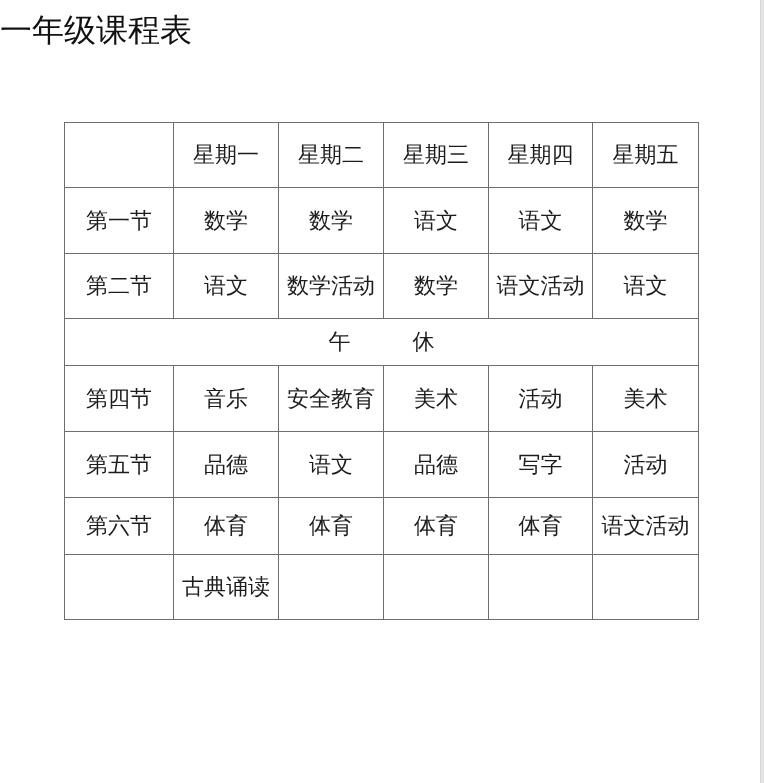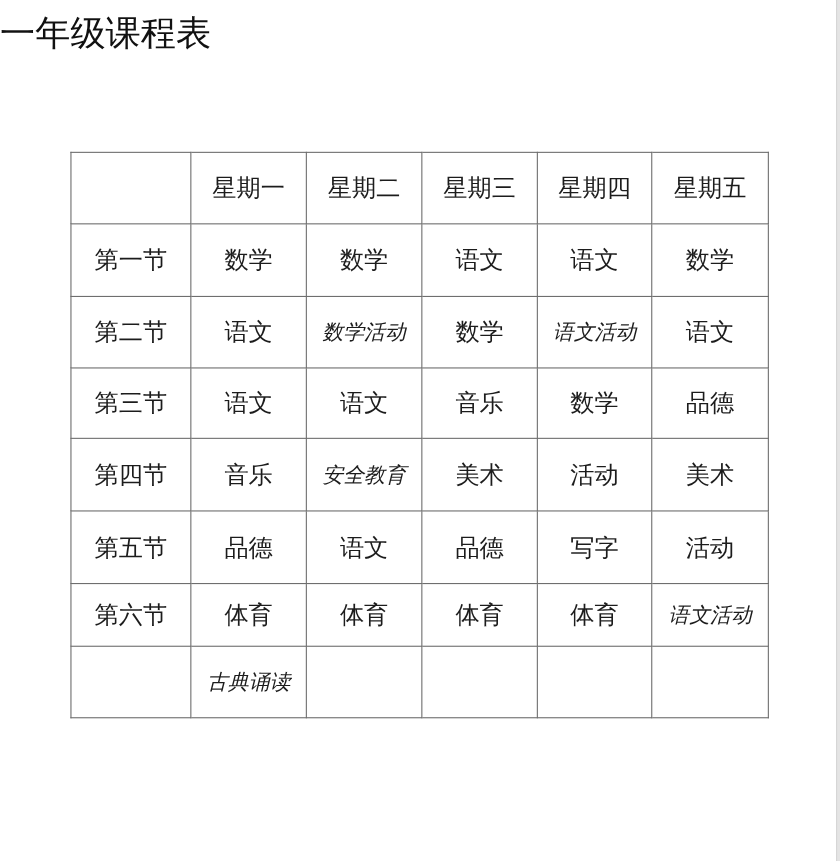--- a/index.html
+++ b/index.html
@@ -35,35 +35,33 @@
       letter-spacing: 0px;
       color: #111;
     }
     table.schedule {
       position: absolute;
       top: 122px;
       left: 64px;
       border-collapse: collapse;
       table-layout: fixed;
       width: 634px;
-      margin-top: 16px;
     }
     table.schedule td {
       border: 1.3px solid #6e6e6e;
       text-align: center;
       vertical-align: middle;
       padding: 0;
       font-size: 22px;
       color: #1c1c1c;
       overflow: hidden;
       white-space: nowrap;
     }
     table.schedule td.small {
-      font-size: 19px;
-      font-style: italic;
+      font-size: 22px;
     }
     .lunch-text span {
       display: inline-block;
     }
     .lunch-gap {
       display: inline-block;
       width: 62px;
     }
   </style>
 </head>
@@ -103,30 +101,27 @@
 
     <tr style="height:65px">
       <td>第二节</td>
       <td>语文</td>
       <td class="small">数学活动</td>
       <td>数学</td>
       <td class="small">语文活动</td>
       <td>语文</td>
     </tr>
 
-    <tr style="height:64px">
-      <td>第三节</td>
-      <td>语文</td>
-      <td>语文</td>
-      <td>音乐</td>
-      <td>数学</td>
-      <td>品德</td>
-    </tr>
 
 
+    <tr style="height:47px">
+      <td colspan="6" class="lunch-text">
+        <span>午</span><span class="lunch-gap"></span><span>休</span>
+      </td>
+    </tr>
 
     <tr style="height:66px">
       <td>第四节</td>
       <td>音乐</td>
       <td class="small">安全教育</td>
       <td>美术</td>
       <td>活动</td>
       <td>美术</td>
     </tr>
 

